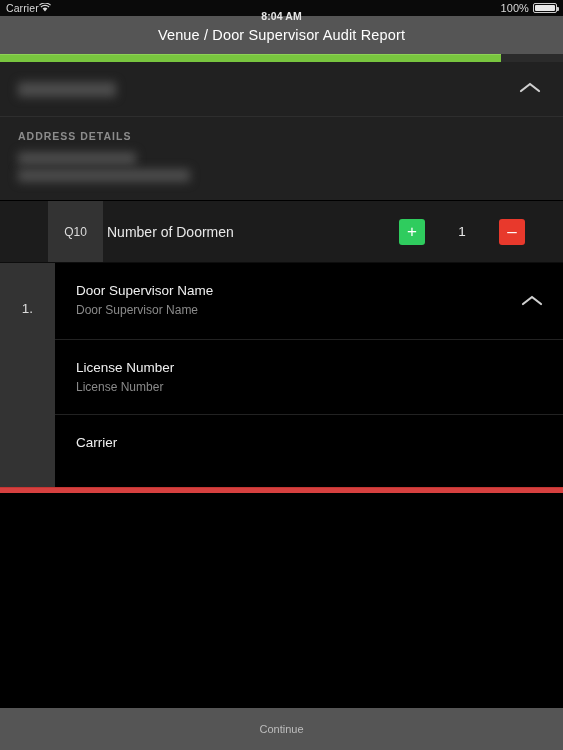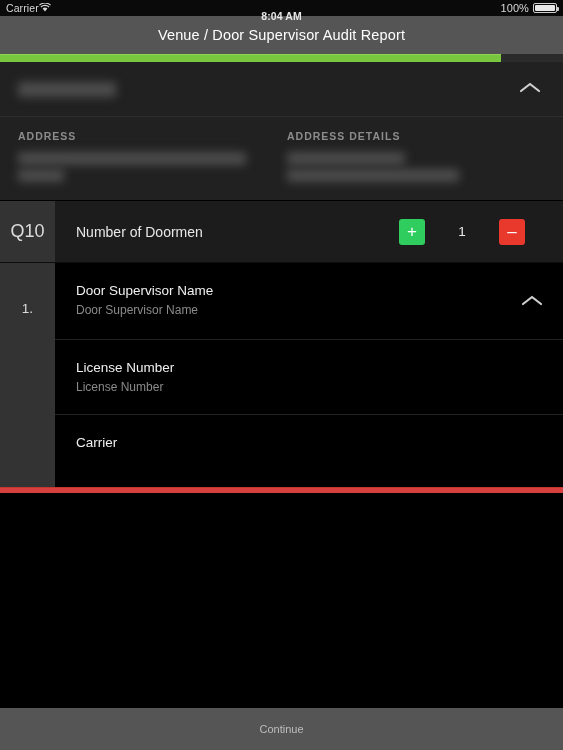--- a/index.html
+++ b/index.html
@@ -153,27 +153,28 @@
     background: #1c1c1c;
     border-bottom: 1px solid #0d0d0d;
   }
   .q-gutter {
     flex: 0 0 55px;
     background: #333333;
     display: flex;
     align-items: center;
     justify-content: center;
     color: #dcdcdc;
-    font-size: 18px;
+    font-size: 12px;
+    margin-left: 48px;
   }
   .q-body {
     flex: 1 1 auto;
     display: flex;
     align-items: center;
-    padding: 0 14px 0 21px;
+    padding: 0 14px 0 4px;
     min-width: 0;
   }
   .q-title {
     color: #e8e8e8;
     font-size: 14px;
   }
 
   
   .stepper { margin-left: auto; display: flex; align-items: center; }
   .step-btn {
@@ -296,25 +297,20 @@
     <div class="chevron-btn">
       <span>
         <svg width="22" height="13" viewBox="0 0 22 13">
           <path d="M2 10 L11 3 L20 10" stroke="#cfcfcf" stroke-width="2.2" fill="none" stroke-linecap="round" stroke-linejoin="round"></path>
         </svg>
       </span>
     </div>
   </div>
 
   <div class="details-panel">
-    <div class="detail-col">
-      <div class="detail-label">ADDRESS</div>
-      <div class="blur-block blur-line addr-l1"></div>
-      <div class="blur-block blur-line addr-l2"></div>
-    </div>
     <div class="detail-col contact">
       <div class="detail-label">ADDRESS DETAILS</div>
       <div class="blur-block blur-line cont-l1"></div>
       <div class="blur-block blur-line cont-l2"></div>
     </div>
   </div>
 
   <div class="q-area">
 
     <div class="q-row">

